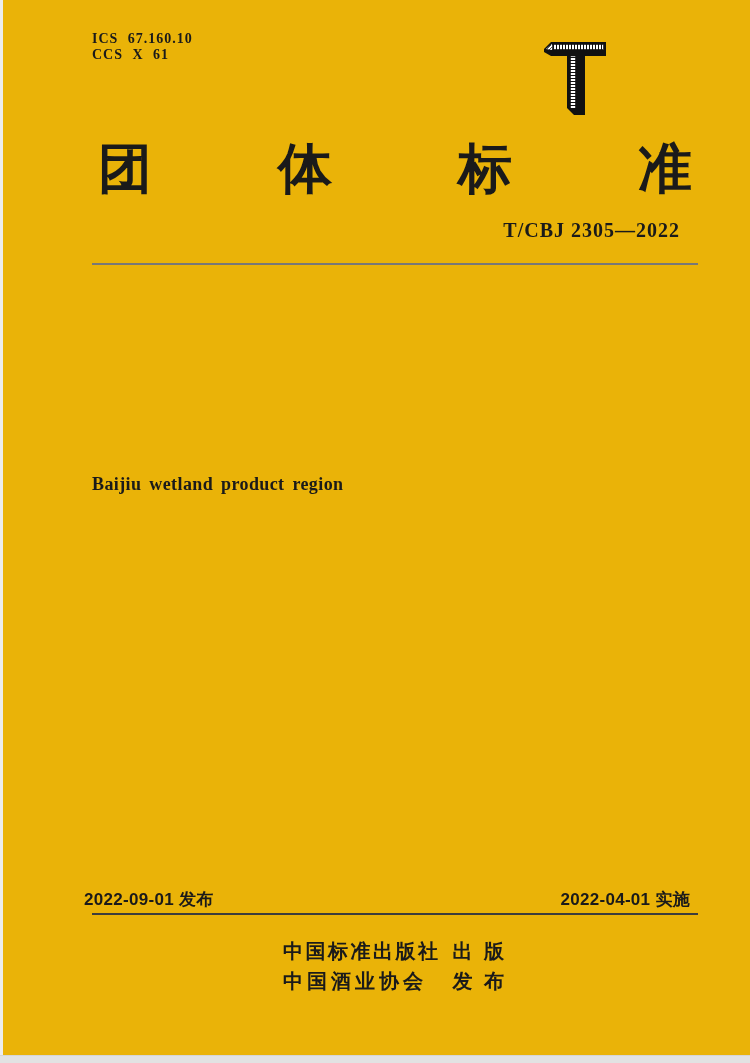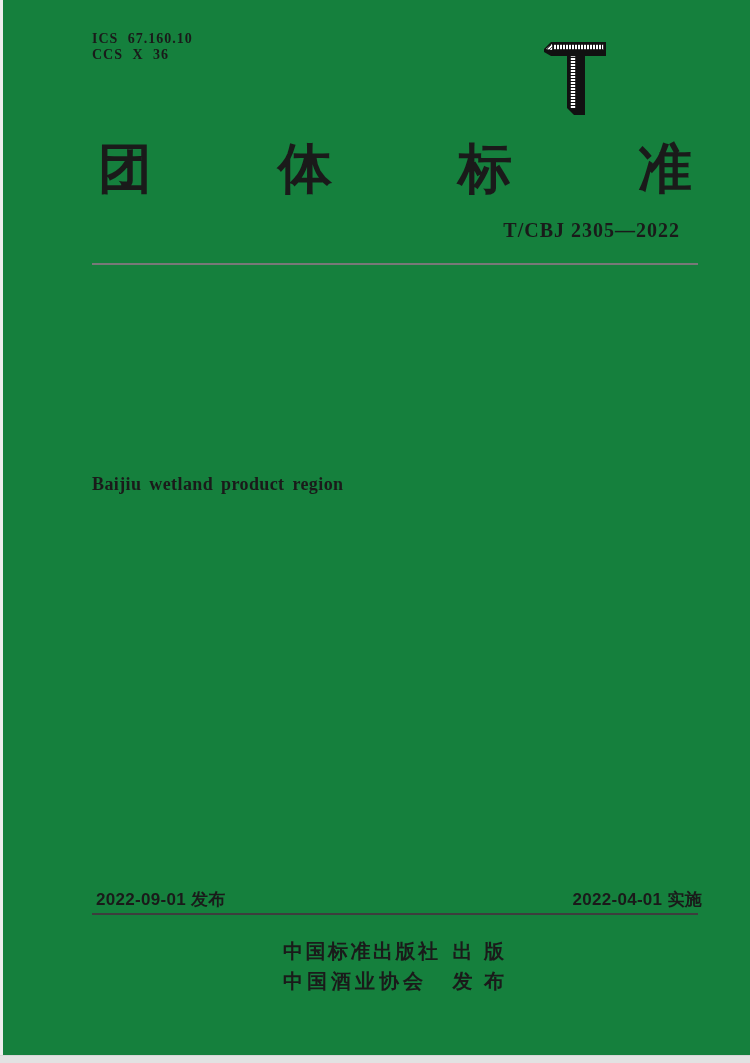--- a/index.html
+++ b/index.html
@@ -4,21 +4,21 @@
 <style>
   html,body{margin:0;padding:0;}
   body{
     width:750px;height:1063px;
     background:#ffffff;
     font-family:"Liberation Sans",sans-serif;
     color:#1a1a1a;
     position:relative;
     overflow:hidden;
   }
-  .page{position:absolute;inset:0;background:#15803d;}
+  .page{position:absolute;inset:0;background:#eab308;}
   .page-left-edge{
     position:absolute;left:0;top:0;width:3px;height:100%;
     background:#ededed;
   }
   .page-bottom-edge{
     position:absolute;left:0;bottom:0;width:100%;height:7px;
     background:#e2e2e2;border-top:1px solid #d6d6d6;
   }
 
   
@@ -61,21 +61,21 @@
   }
   .doc-title-en{
     position:absolute;left:92px;top:473px;width:606px;
     font-family:"Liberation Serif",serif;
     font-weight:bold;font-size:18px;line-height:22px;
     letter-spacing:0.4px;word-spacing:3px;
   }
 
   
   .dates-row{
-    position:absolute;left:96px;top:888px;width:606px;height:22px;
+    position:absolute;left:84px;top:888px;width:606px;height:22px;
     display:flex;justify-content:space-between;align-items:center;
     font-size:17px;font-weight:600;letter-spacing:0.3px;
   }
   .rule-bottom{
     position:absolute;left:92px;top:913px;width:606px;height:2px;
     background:#3d3d3d;
   }
 
   
   .publishers{
@@ -90,21 +90,21 @@
   .pub-org-2{letter-spacing:2.5px;}
   .pub-role{letter-spacing:3px;white-space:pre;}
 </style>
 </head>
 <body>
 
 <div class="page">
 
   <div class="codes">
     <div>ICS 67.160.10</div>
-    <div>CCS X 36</div>
+    <div>CCS X 61</div>
   </div>
 
   <div class="t-logo">
     <svg viewBox="0 0 65 75" width="65" height="75" aria-hidden="true">
       <defs>
         <pattern id="vtick" width="3" height="6" patternUnits="userSpaceOnUse">
           <rect width="3" height="6" fill="#ffffff"></rect>
           <rect x="1" width="1" height="6" fill="#111111"></rect>
         </pattern>
         <pattern id="htick" width="6" height="3" patternUnits="userSpaceOnUse">

